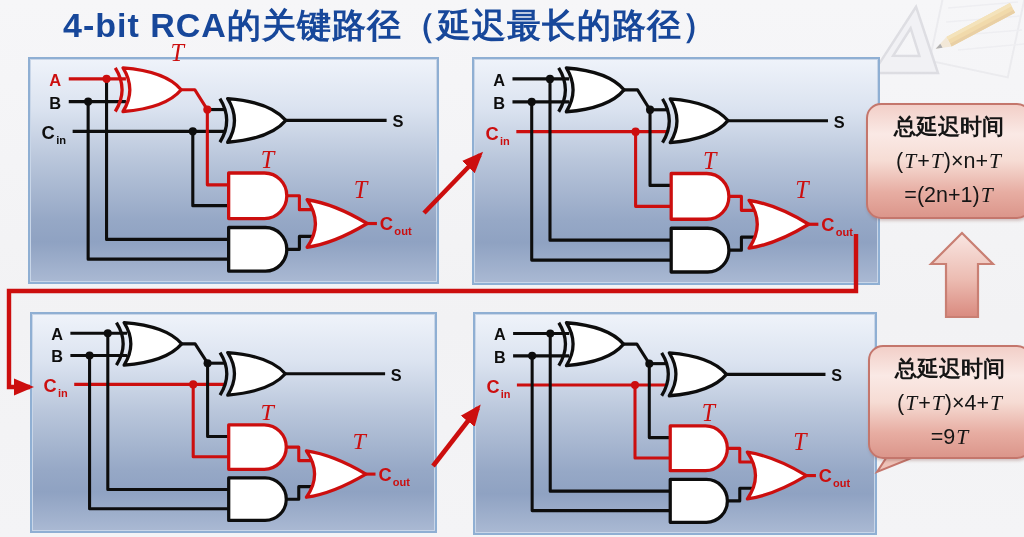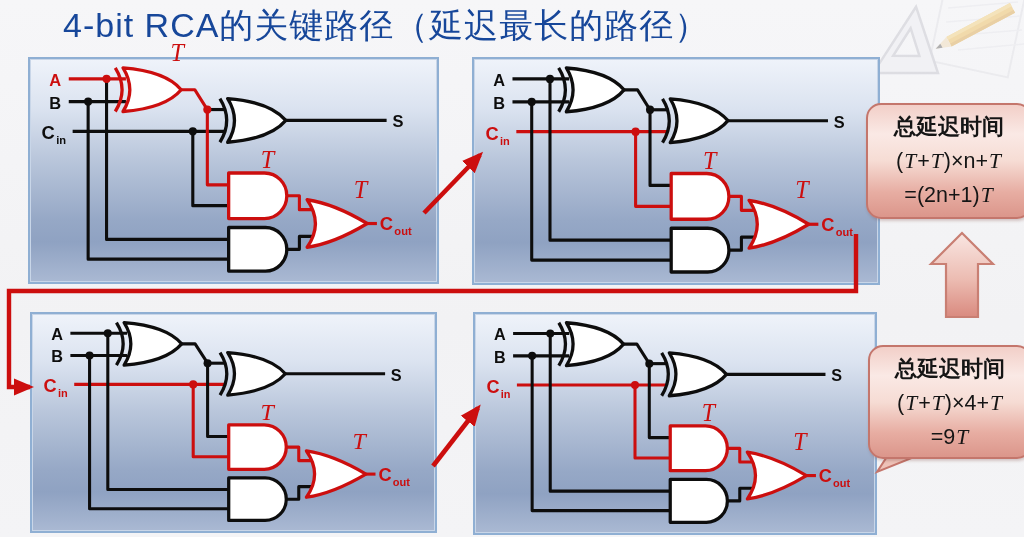--- a/index.html
+++ b/index.html
@@ -3,21 +3,21 @@
 <meta charset="utf-8">
 <style>
   html,body{margin:0;padding:0;}
   .page{
     position:relative; width:1024px; height:537px; overflow:hidden;
     background:linear-gradient(180deg,#f6f6f8 0%,#f2f2f4 60%,#f4f4f6 100%);
     font-family:"Liberation Sans", sans-serif;
   }
   .title{
     position:absolute; left:63px; top:2px; width:830px; height:46px;
-    line-height:46px; font-size:34px; font-weight:400; letter-spacing:1px;
+    line-height:46px; font-size:34px; font-weight:700; letter-spacing:1px;
     color:#17479a; white-space:nowrap;
   }
   .panel{
     position:absolute;
     border:2px solid #8fafd3;
     background:linear-gradient(180deg,#eff3fa 0%,#dbe3f0 22%,#b9c6db 45%,#96a8c6 72%,#8fa2c2 82%,#aab9d3 100%);
     box-shadow:0 0 0 1px #c9d6e8 inset;
   }
   .p1{left:28px;  top:57px;  width:407px; height:223px;}
   .p2{left:472px; top:57px;  width:404px; height:224px;}

